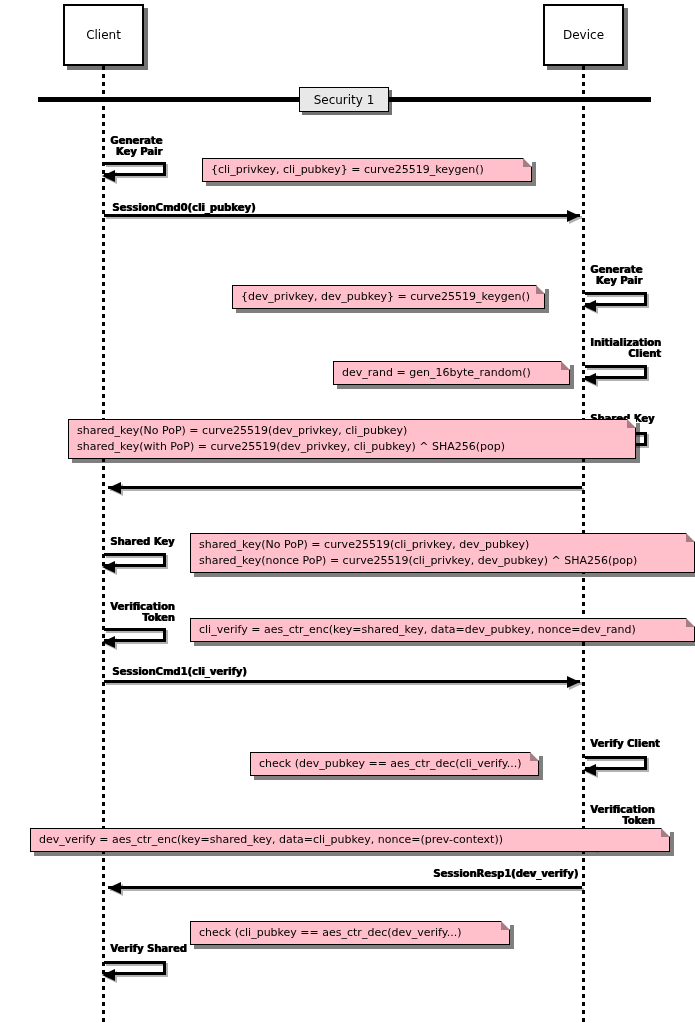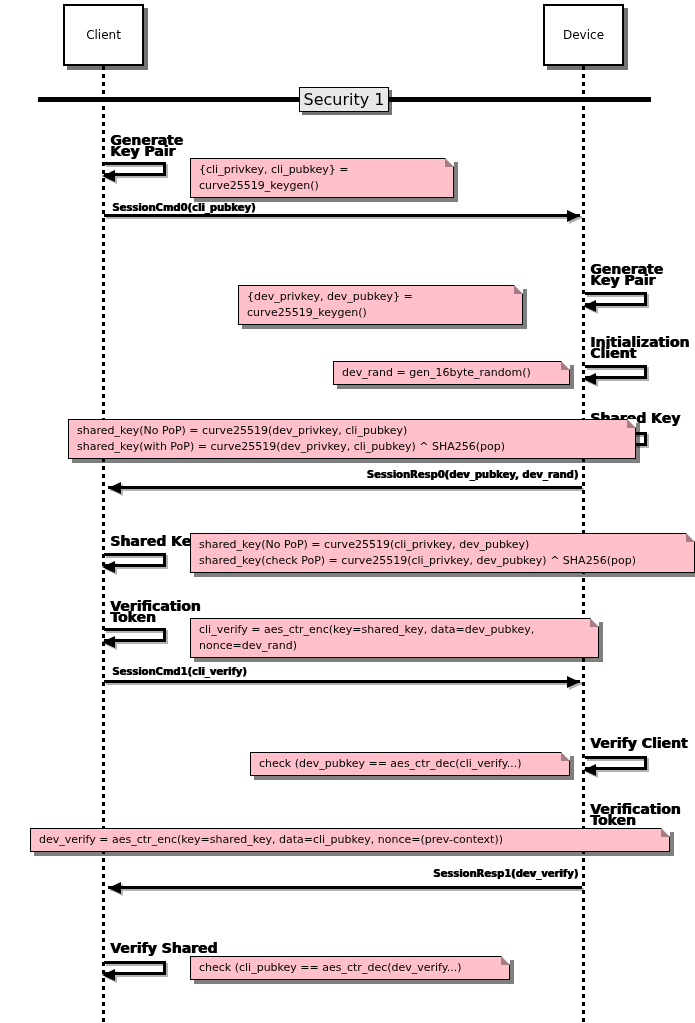--- a/index.html
+++ b/index.html
@@ -13,36 +13,36 @@
     display:flex; align-items:center; justify-content:center; font-size:12px;
   }
   .lifeline {
     position:absolute; width:3px; top:66px; height:957px;
     background-image:repeating-linear-gradient(to bottom,#000 0 4px,transparent 4px 8px);
   }
   .divider-line { position:absolute; height:5px; background:#000; }
   .divider-box {
     position:absolute; background:var(--divider-fill,#e8e8e8); border:1px solid #000;
     box-shadow:3px 3px 0 rgba(0,0,0,0.55);
-    display:flex; align-items:center; justify-content:center; font-size:16px;
+    display:flex; align-items:center; justify-content:center; font-size:12px;
   }
 
   .note {
     position:absolute; background:var(--note-fill,#ffc0cb); border:1px solid #000;
     box-shadow:4px 4px 0 rgba(0,0,0,0.5);
     font-size:11px; line-height:1.45; padding:3px 8px; white-space:pre-line;
   }
   .note::before {
     content:''; position:absolute; top:-1px; right:-1px; width:0; height:0;
     border-top:9px solid #fff; border-left:9px solid rgba(0,0,0,0.35);
   }
 
   .op-label {
-    position:absolute; font-weight:bold; font-size:14px; line-height:11px;
-    white-space:pre-line; text-shadow:0.8px 0 0 #000;
+    position:absolute; font-weight:bold; font-size:10px; line-height:11px;
+    white-space:pre-line; text-shadow:0.8px 0 0 #000;text-align:right;
   }
   .msg-label {
     position:absolute; font-weight:bold; font-size:10px;
     text-shadow:0.8px 0 0 #000; white-space:nowrap;
   }
 
   .arrow { position:absolute; height:3px; background:#000;
            filter:drop-shadow(2px 2px 0 rgba(0,0,0,0.3)); }
   .arrow::after {
     content:''; position:absolute; top:-4.5px; width:0; height:0;
@@ -78,65 +78,64 @@
   </div>
 
   <div class="divider-line" style="left:38px;top:97px;width:613px"></div>
   <div class="divider-box" style="left:299px;top:87px;width:90px;height:25px">
     <span>Security 1</span>
   </div>
 
   <div class="op-label" style="left:110px;top:135px">Generate
 Key Pair</div>
   <div class="self-arrow" style="left:104px;top:162px"></div>
-  <div class="note" style="left:190px;top:158px;width:264px">{cli_privkey, cli_pubkey} = curve25519_keygen()</div>
+  <div class="note" style="left:202px;top:158px;width:330px">{cli_privkey, cli_pubkey} = curve25519_keygen()</div>
 
   <div class="msg-label" style="left:112px;top:202px">SessionCmd0(cli_pubkey)</div>
   <div class="arrow to-right" style="left:104px;top:214px;width:476px"></div>
 
   <div class="op-label" style="left:590px;top:264px">Generate
 Key Pair</div>
   <div class="self-arrow" style="left:585px;top:292px"></div>
-  <div class="note" style="left:238px;top:285px;width:285px">{dev_privkey, dev_pubkey} = curve25519_keygen()</div>
+  <div class="note" style="left:232px;top:285px;width:313px">{dev_privkey, dev_pubkey} = curve25519_keygen()</div>
 
   <div class="op-label" style="left:590px;top:337px">Initialization
 Client</div>
   <div class="self-arrow" style="left:585px;top:365px"></div>
   <div class="note" style="left:333px;top:361px;width:237px">dev_rand = gen_16byte_random()</div>
 
   <div class="op-label" style="left:590px;top:413px">Shared Key</div>
   <div class="self-arrow" style="left:585px;top:432px"></div>
   <div class="note" style="left:68px;top:419px;width:568px">shared_key(No PoP) = curve25519(dev_privkey, cli_pubkey)
 shared_key(with PoP) = curve25519(dev_privkey, cli_pubkey) ^ SHA256(pop)</div>
 
-  <div class="msg-label" style="right:117px;top:469px">SessionResp0(dev_pubkey, dev_rand)</div>
   <div class="arrow to-left" style="left:108px;top:486px;width:474px"></div>
 
   <div class="op-label" style="left:110px;top:536px">Shared Key</div>
   <div class="self-arrow" style="left:104px;top:553px"></div>
   <div class="note" style="left:190px;top:533px;width:505px">shared_key(No PoP) = curve25519(cli_privkey, dev_pubkey)
-shared_key(check PoP) = curve25519(cli_privkey, dev_pubkey) ^ SHA256(pop)</div>
+shared_key(nonce PoP) = curve25519(cli_privkey, dev_pubkey) ^ SHA256(pop)</div>
 
   <div class="op-label" style="left:110px;top:601px">Verification
 Token</div>
   <div class="self-arrow" style="left:104px;top:628px"></div>
-  <div class="note" style="left:190px;top:618px;width:409px">cli_verify = aes_ctr_enc(key=shared_key, data=dev_pubkey, nonce=dev_rand)</div>
+  <div class="note" style="left:190px;top:618px;width:505px">cli_verify = aes_ctr_enc(key=shared_key, data=dev_pubkey, nonce=dev_rand)</div>
 
   <div class="msg-label" style="left:112px;top:666px">SessionCmd1(cli_verify)</div>
   <div class="arrow to-right" style="left:104px;top:680px;width:476px"></div>
 
   <div class="op-label" style="left:590px;top:738px">Verify Client</div>
   <div class="self-arrow" style="left:585px;top:756px"></div>
-  <div class="note" style="left:250px;top:752px;width:320px">check (dev_pubkey == aes_ctr_dec(cli_verify...)</div>
+  <div class="note" style="left:250px;top:752px;width:289px">check (dev_pubkey == aes_ctr_dec(cli_verify...)</div>
 
   <div class="op-label" style="left:590px;top:804px">Verification
 Token</div>
   <div class="self-arrow" style="left:585px;top:831px"></div>
   <div class="note" style="left:30px;top:828px;width:640px">dev_verify = aes_ctr_enc(key=shared_key, data=cli_pubkey, nonce=(prev-context))</div>
 
   <div class="msg-label" style="right:117px;top:868px">SessionResp1(dev_verify)</div>
   <div class="arrow to-left" style="left:108px;top:886px;width:474px"></div>
 
   <div class="op-label" style="left:110px;top:943px">Verify Shared</div>
   <div class="self-arrow" style="left:104px;top:961px"></div>
-  <div class="note" style="left:190px;top:956px;width:320px">check (cli_pubkey == aes_ctr_dec(dev_verify...)</div>
+  <div class="note" style="left:190px;top:921px;width:320px">check (cli_pubkey == aes_ctr_dec(dev_verify...)</div>
 
 </div>
 
 </body></html>

